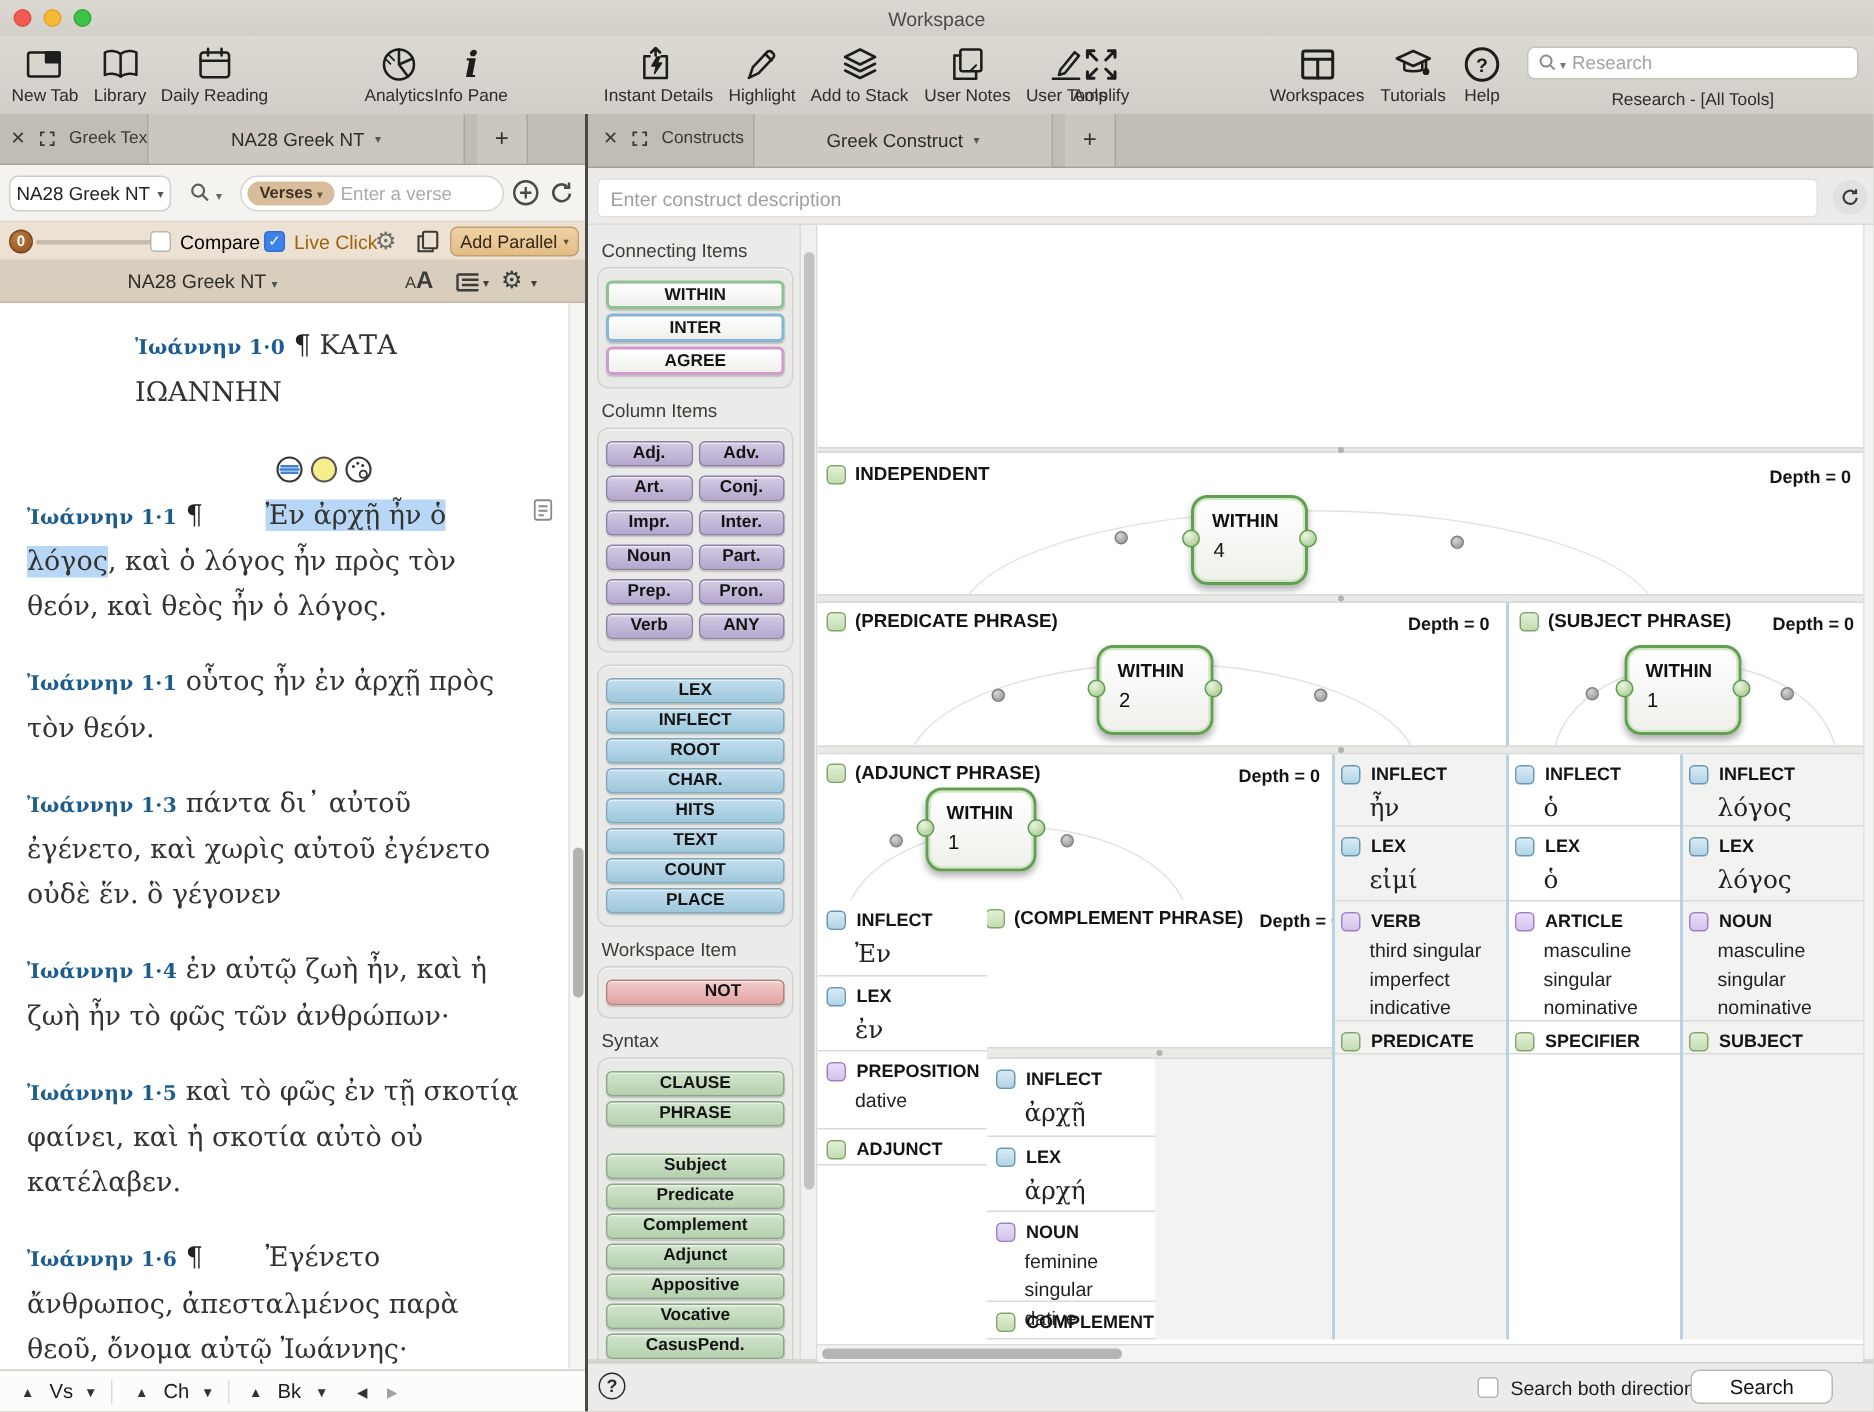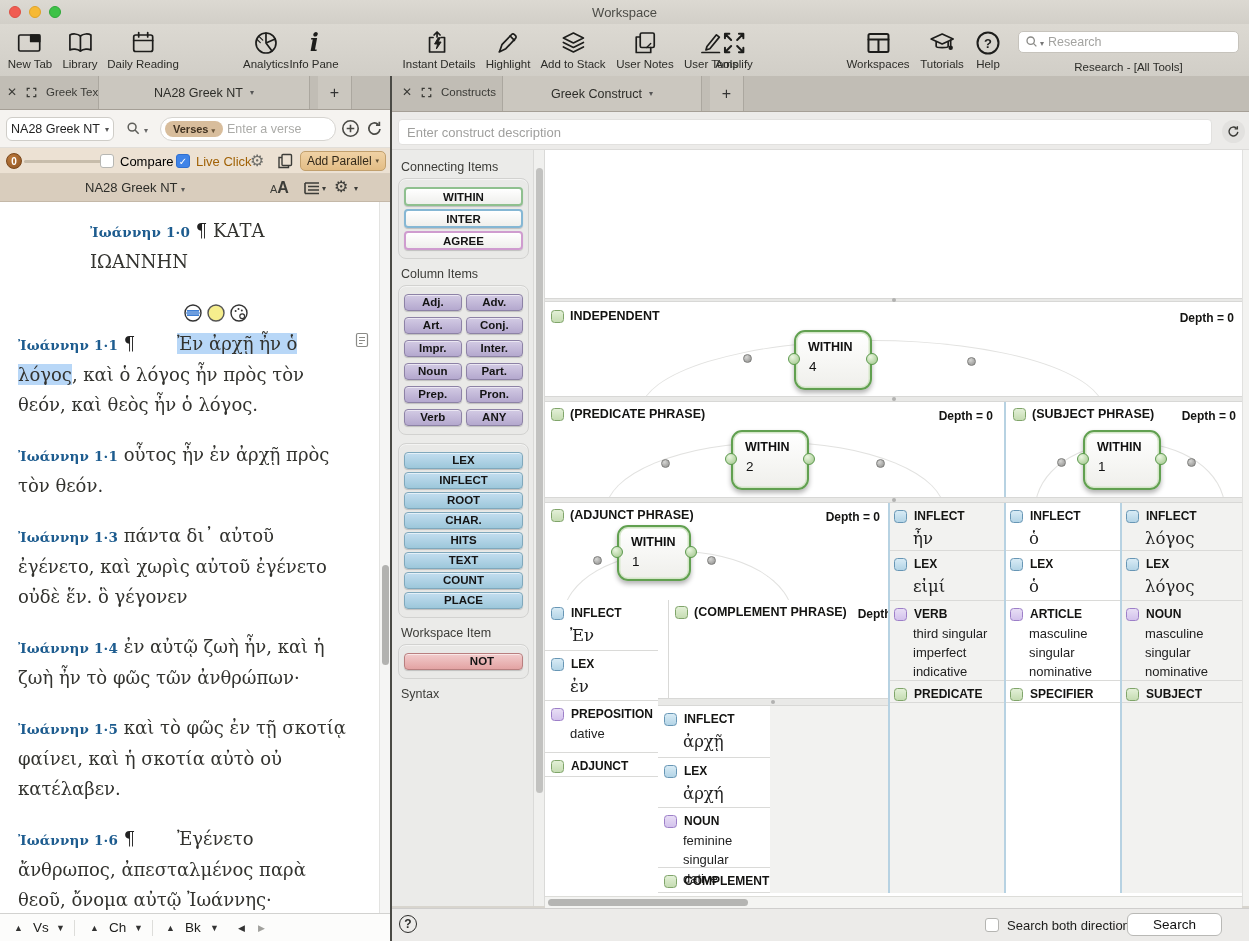--- a/index.html
+++ b/index.html
@@ -482,20 +482,32 @@
         <div class="pal-btn pb-blue">HITS</div>
         <div class="pal-btn pb-blue">TEXT</div>
         <div class="pal-btn pb-blue">COUNT</div>
         <div class="pal-btn pb-blue">PLACE</div>
       </div>
       <div class="pal-header">Workspace Item</div>
       <div class="pal-box">
         <div class="pal-btn pb-red">NOT</div>
       </div>
       <div class="pal-header">Syntax</div>
+      <div class="pal-box">
+        <div class="pal-btn pb-green">CLAUSE</div>
+        <div class="pal-btn pb-green">PHRASE</div>
+        <div class="syn-gap"></div>
+        <div class="pal-btn pb-green">Subject</div>
+        <div class="pal-btn pb-green">Predicate</div>
+        <div class="pal-btn pb-green">Complement</div>
+        <div class="pal-btn pb-green">Adjunct</div>
+        <div class="pal-btn pb-green">Appositive</div>
+        <div class="pal-btn pb-green">Vocative</div>
+        <div class="pal-btn pb-green">CasusPend.</div>
+      </div>
     </div>
   <div id="sb-scroll">
       <div id="sb-thumb"></div>
     </div>
 
   <div id="canvas">
     <div id="cv-hscroll">
         <div id="cv-hthumb"></div>
       </div>
     <div id="cv-vtrack"></div>
@@ -559,21 +571,21 @@
         <div class="arc" style="left: 18px; top: 48px; width: 230px; height: 66px;"></div>
         <div class="dot" style="left: 48px; top: 53px;"></div>
         <div class="dot" style="left: 162px; top: 53px;"></div>
         <div class="wbadge" style="left: 72px; top: 22px; width: 74px; height: 56px;">
           <span class="port l"></span>
           <span class="port r"></span>
           <div class="cb-lbl">WITHIN</div>
           <div class="cb-cnt">1</div>
         </div>
       </div>
-      <div class="panel" style="left: 123px; top: 450px; width: 250px; height: 98px; border-left: 1px solid rgb(217, 217, 215);">
+      <div class="panel" style="left: 105px; top: 450px; width: 250px; height: 98px; border-left: 1px solid rgb(217, 217, 215);">
         <div class="p-head">
           <span class="chip green"></span>
           <span>(COMPLEMENT PHRASE)</span>
         </div>
         <div class="p-depth" style="right: 6px;">Depth = 0</div>
       </div>
       <div class="hstrip" style="top: 548px; height: 8px; left: 113px; width: 230px;"></div>
       <div class="wcol" style="left: 0px; top: 450px; width: 113px; height: 293px; background: rgb(255, 255, 255);">
         <div class="cell" style="height: 51px;">
           <div class="cl-row">

